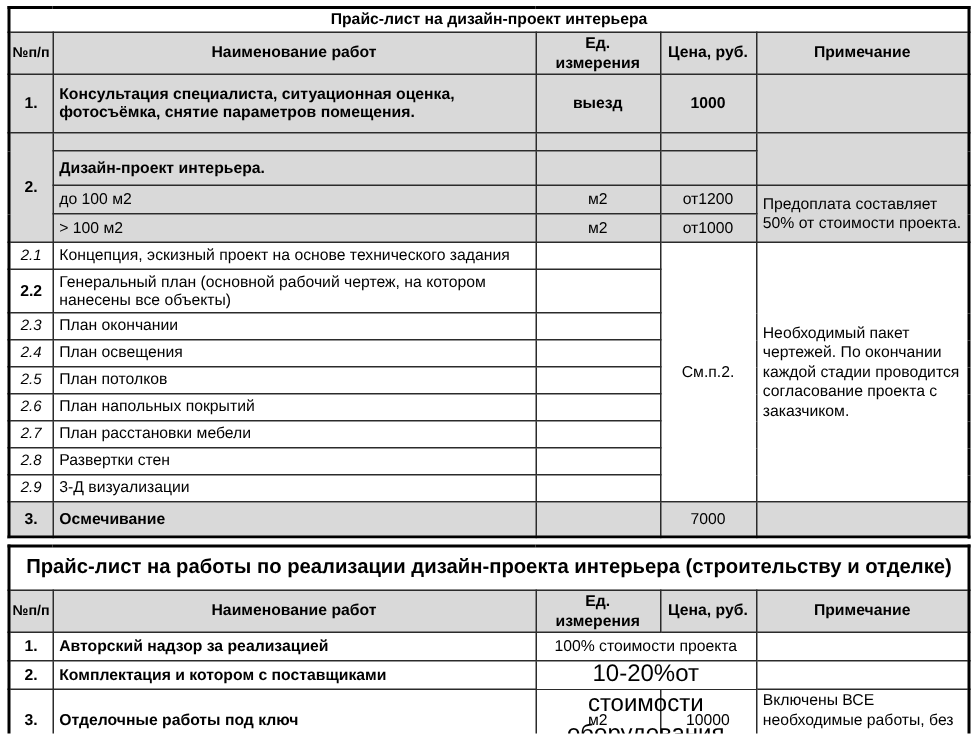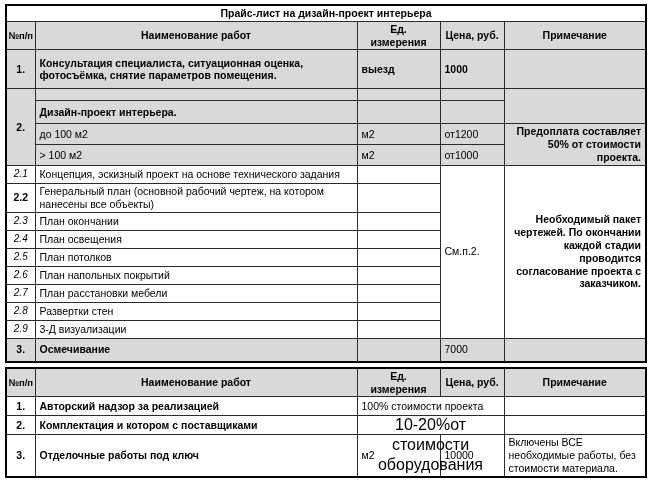--- a/index.html
+++ b/index.html
@@ -57,32 +57,32 @@
   }
   .hdr td {
     text-align: center;
     font-weight: bold;
     font-size: 10.5px;
     background: #ffffff;
     padding: 4px 2px;
   }
   .hdr td.left-head { font-size: 9.5px; padding-left: 1px; padding-right: 1px; text-align: center; }
 
-  .ctr { text-align: left; }
+  .ctr { text-align: center; }
   .num { text-align: center; font-weight: bold; font-size: 10.5px; }
   .bold { font-weight: bold; }
   .white { background: #ffffff !important; }
   .tall1 td { height: 36px; }
   .rowsub td { height: 15px; font-size: 10px; }
   .rowsub td.sn { font-weight: normal; font-size: 10px; font-style: italic; }
   .r22 td { height: 26px; }
   .blank-strip td { height: 9px; }
   .desi td { height: 20px; }
   .rowsm td { height: 16px; }
-  .note-center { text-align: right; line-height: 1.35; font-size: 10px; font-weight: bold; }
+  .note-center { text-align: left; line-height: 1.35; font-size: 10px; }
   .gap {
     height: 4px;
     background: #ffffff;
   }
   .last-note { font-size: 10.5px; line-height: 1.3; background:#ffffff !important;}
   .overflow-cell {
     position: relative;
     overflow: visible;
     text-align: center;
   }
@@ -229,20 +229,23 @@
 
   <table class="doc">
     <colgroup>
       <col class="c-num">
         <col class="c-name">
         <col class="c-unit">
         <col class="c-price">
         <col class="c-note">
     </colgroup>
     <tbody>
+      <tr>
+        <td class="title-cell sec2" colspan="5">Прайс-лист на  работы по реализации дизайн-проекта интерьера (строительству и отделке)</td>
+      </tr>
 
       <tr class="hdr">
         <td class="left-head">№п/п</td>
         <td>Наименование работ</td>
         <td>Ед. измерения</td>
         <td>Цена, руб.</td>
         <td>Примечание</td>
       </tr>
 
       <tr class="rowsm">

